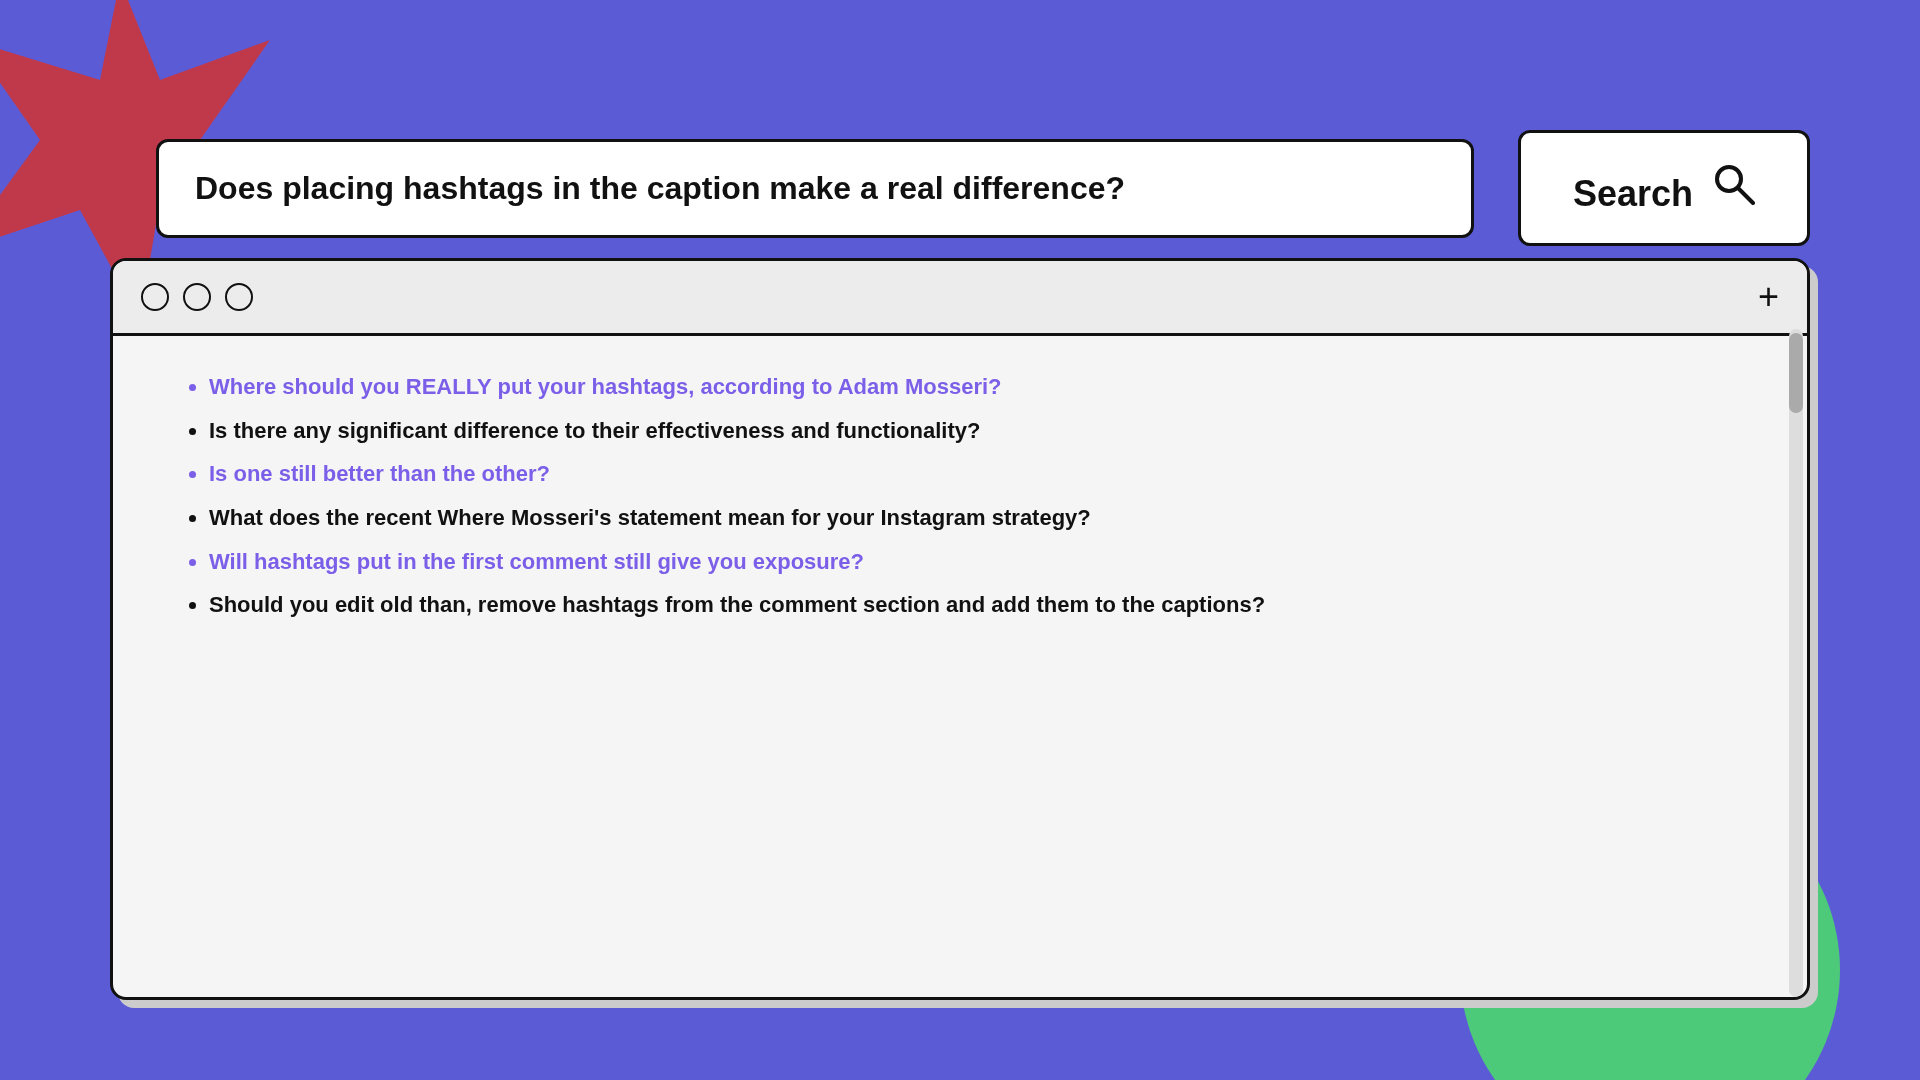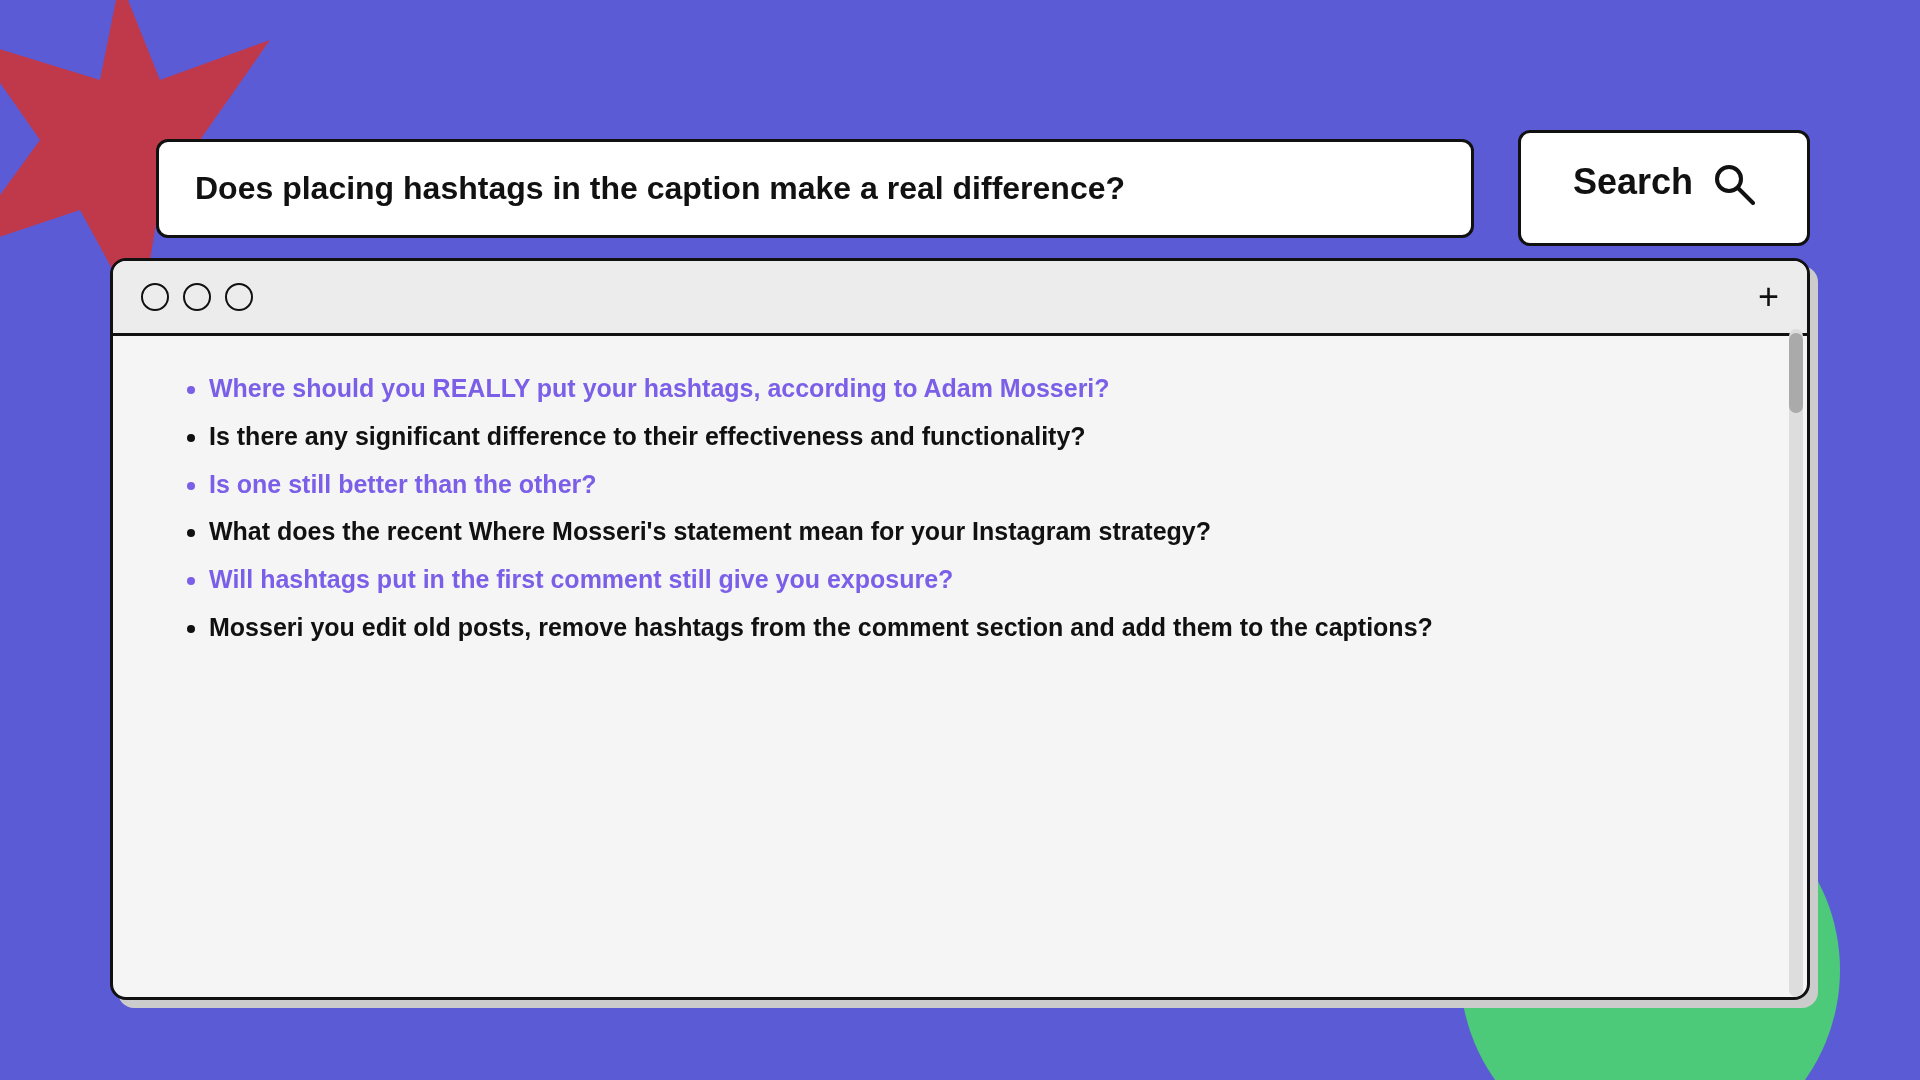--- a/index.html
+++ b/index.html
@@ -60,21 +60,21 @@
       color: #111;
       font-family: 'Arial Black', 'Arial Bold', Arial, sans-serif;
     }
 
     .search-button-box {
       background: white;
       border: 3px solid #111;
       border-radius: 12px;
       padding: 28px 52px;
       display: flex;
-      align-items: flex-start;
+      align-items: flex-end;
       gap: 18px;
       font-size: 36px;
       font-weight: 900;
       color: #111;
       font-family: 'Arial Black', 'Arial Bold', Arial, sans-serif;
       cursor: pointer;
       white-space: nowrap;
     }
 
     .search-button-box .search-icon-svg {
@@ -129,21 +129,21 @@
       padding: 36px 56px;
       overflow-y: hidden;
     }
 
     .bullet-list {
       list-style: disc;
       padding-left: 40px;
     }
 
     .bullet-list li {
-      font-size: 25px;
+      font-size: 22px;
       font-weight: 900;
       color: #111;
       margin-bottom: 14px;
       line-height: 1.35;
       font-family: 'Arial Black', 'Arial Bold', Arial, sans-serif;
     }
 
     .bullet-list li.purple-link {
       color: #7B5FE8;
     }
@@ -199,20 +199,20 @@
     <div class="browser-plus">+</div>
   </div>
 
   <div class="browser-content">
     <ul class="bullet-list">
     <li class="purple-link">Where should you REALLY put your hashtags, according to Adam Mosseri?</li>
         <li>Is there any significant difference to their effectiveness and functionality?</li>
         <li class="purple-link">Is one still better than the other?</li>
         <li>What does the recent Where Mosseri's statement mean for your Instagram strategy?</li>
         <li class="purple-link">Will hashtags put in the first comment still give you exposure?</li>
-        <li>Mosseri you edit old posts, remove hashtags from the comment section and add them to the captions?</li>
+        <li>Should you edit old than, remove hashtags from the comment section and add them to the captions?</li>
       </ul>
   </div>
 
   <div class="browser-scrollbar">
     <div class="browser-scrollbar-thumb"></div>
   </div>
 </div>
 
 </body></html>

